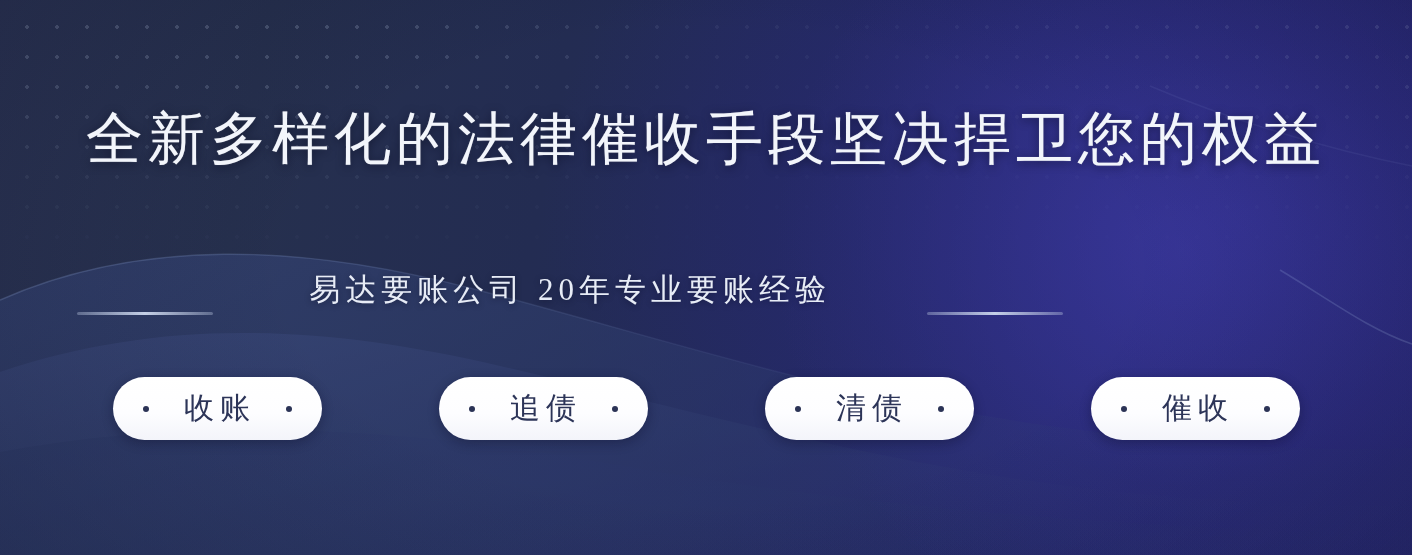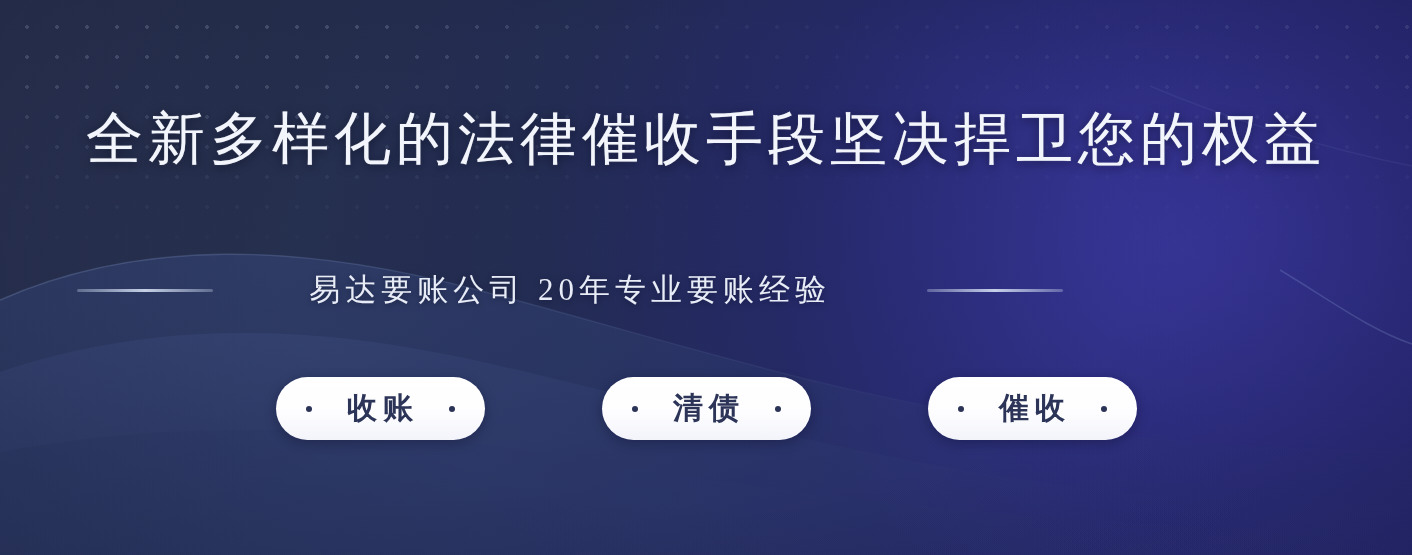--- a/index.html
+++ b/index.html
@@ -91,21 +91,21 @@
     color: #f2f5fb;
     text-shadow: 0 2px 10px rgba(8,10,30,0.55), 0 0 1px rgba(255,255,255,0.45);
     white-space: nowrap;
   }
 
   .subtitle-row {
     position: absolute;
     top: 265px; left: 0;
     width: 1140px;
     display: flex;
-    align-items: center;
+    align-items: flex-end;
     justify-content: center;
     gap: 96px;
   }
 
   .rule {
     width: 136px;
     height: 3px;
     background: linear-gradient(to right, rgba(190,202,226,0.35), rgba(205,216,238,0.95), rgba(190,202,226,0.35));
     border-radius: 2px;
     flex: none;
@@ -155,21 +155,20 @@
   .pill .dot.left  { left: 30px; }
   .pill .dot.right { right: 30px; }
 
   .pill .label {
     font-size: 30px;
     letter-spacing: 6px;
     text-indent: 6px;
     color: #2c3458;
     line-height: 1;
     padding-bottom: 2px;
-    font-weight: bold;
   }
 </style>
 </head>
 <body>
 
 <div id="banner">
 
   <div class="dot-grid"></div>
 
   <svg class="waves" viewBox="0 0 1412 555" preserveAspectRatio="none" aria-hidden="true">
@@ -217,20 +216,25 @@
     </div>
 
     <div class="pill-row">
 
       <div class="pill">
         <span class="dot left"></span>
         <span class="label">收账</span>
         <span class="dot right"></span>
       </div>
 
+      <div class="pill">
+        <span class="dot left"></span>
+        <span class="label">追债</span>
+        <span class="dot right"></span>
+      </div>
 
       <div class="pill">
         <span class="dot left"></span>
         <span class="label">清债</span>
         <span class="dot right"></span>
       </div>
 
       <div class="pill">
         <span class="dot left"></span>
         <span class="label">催收</span>

